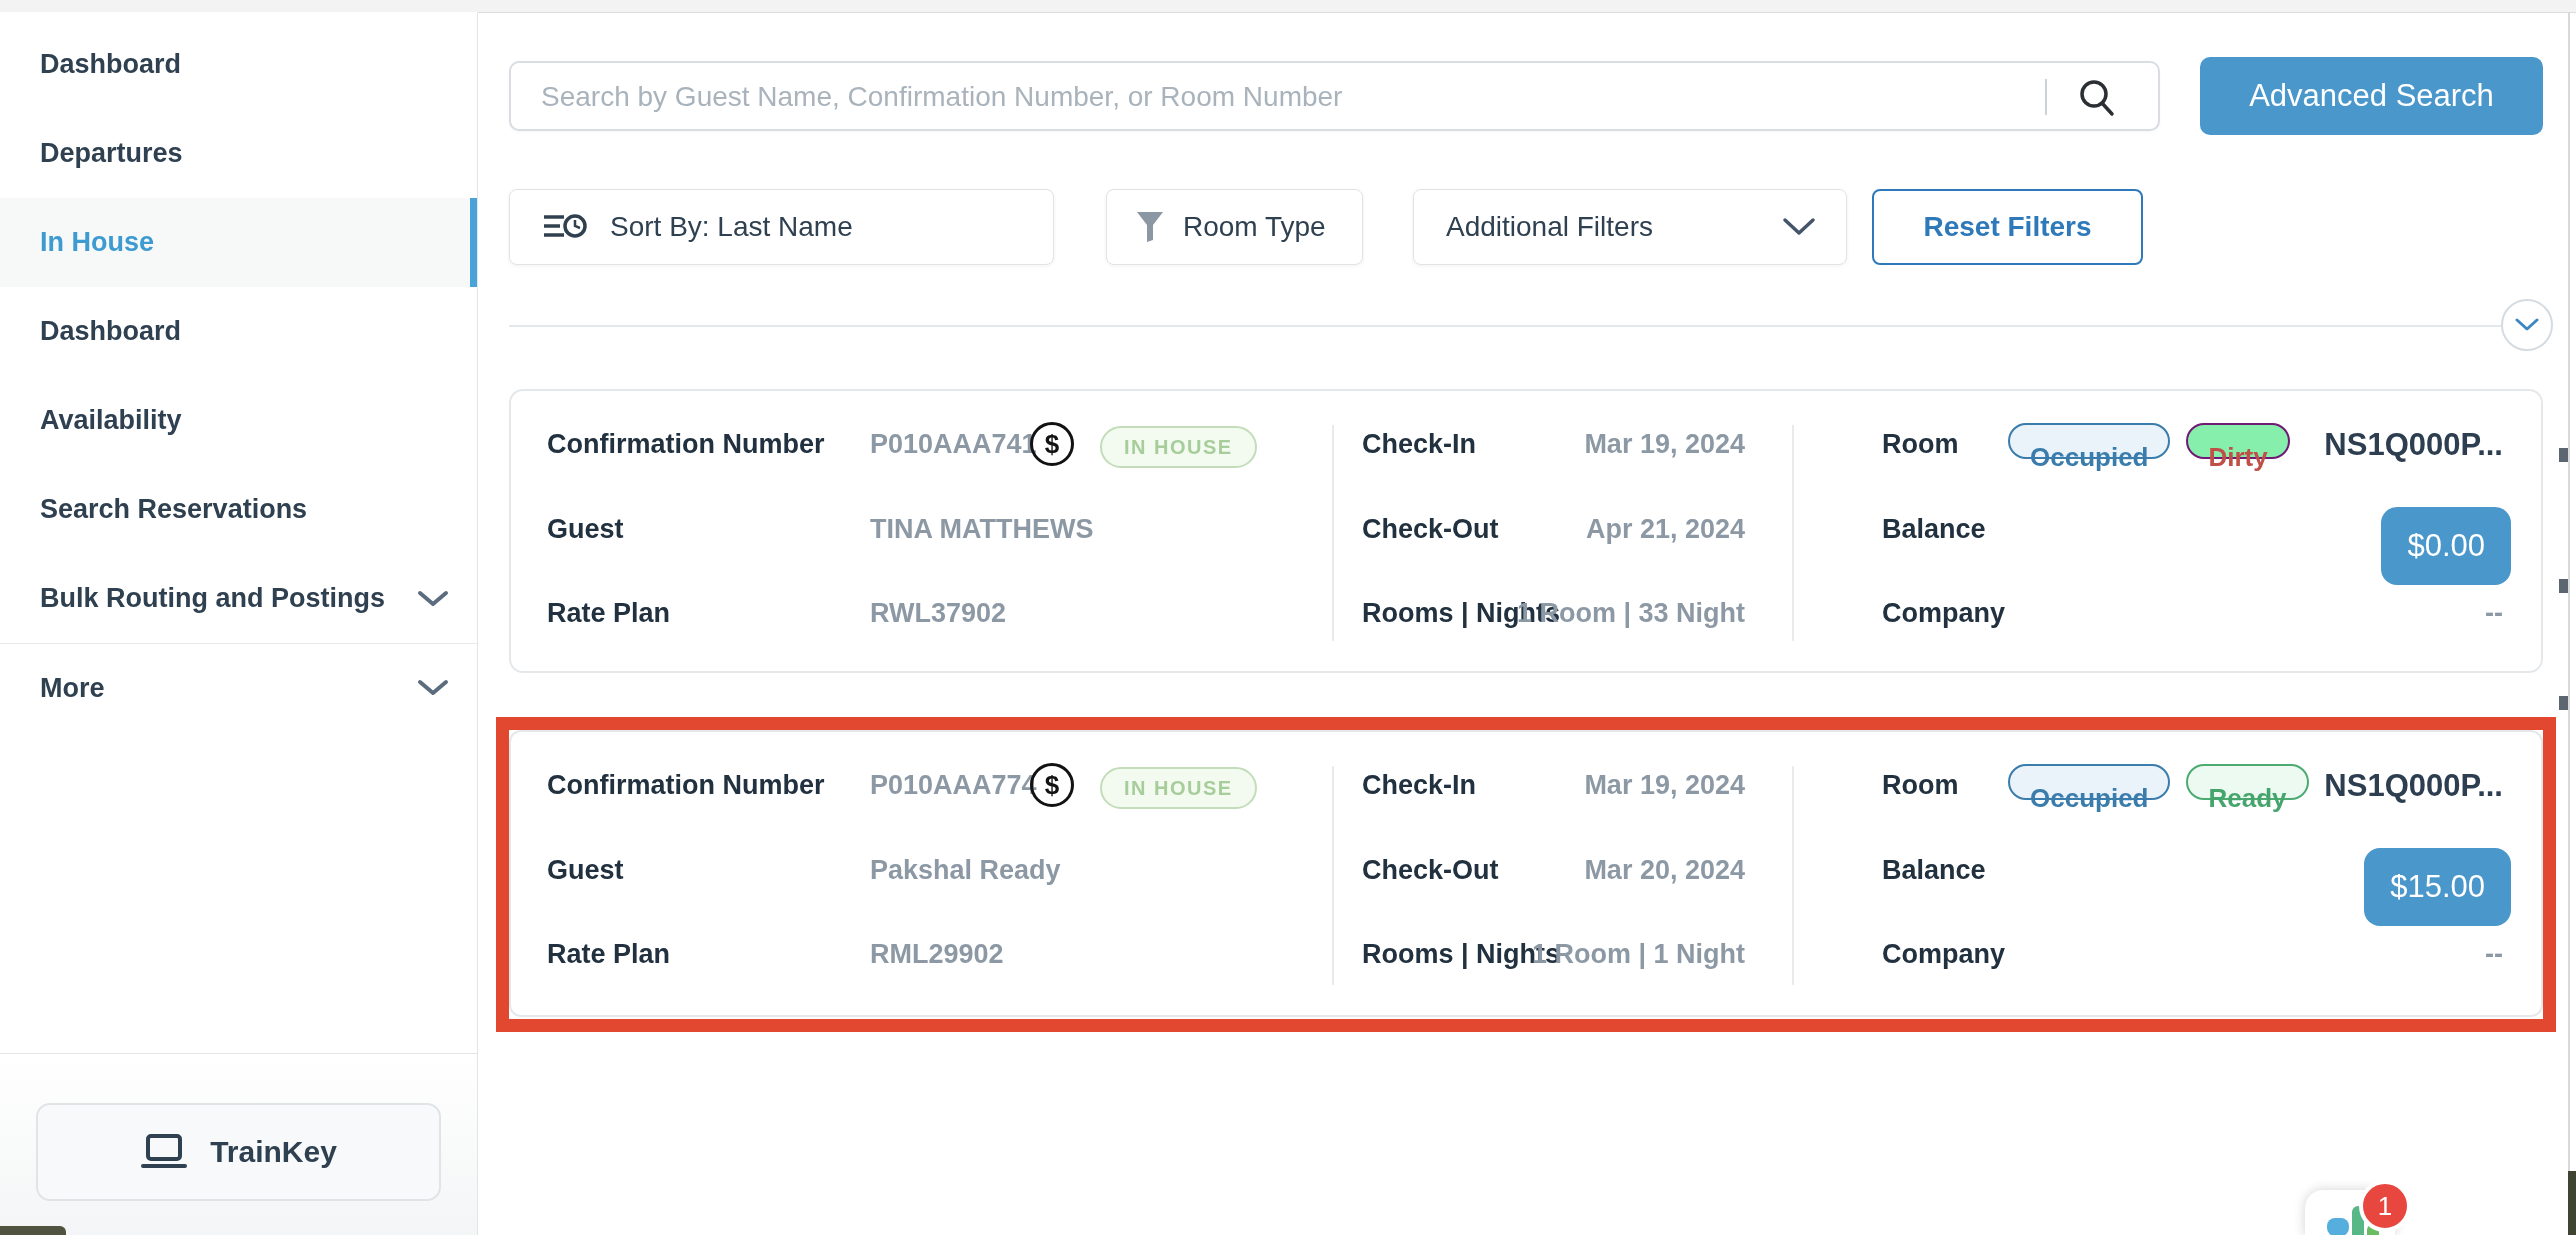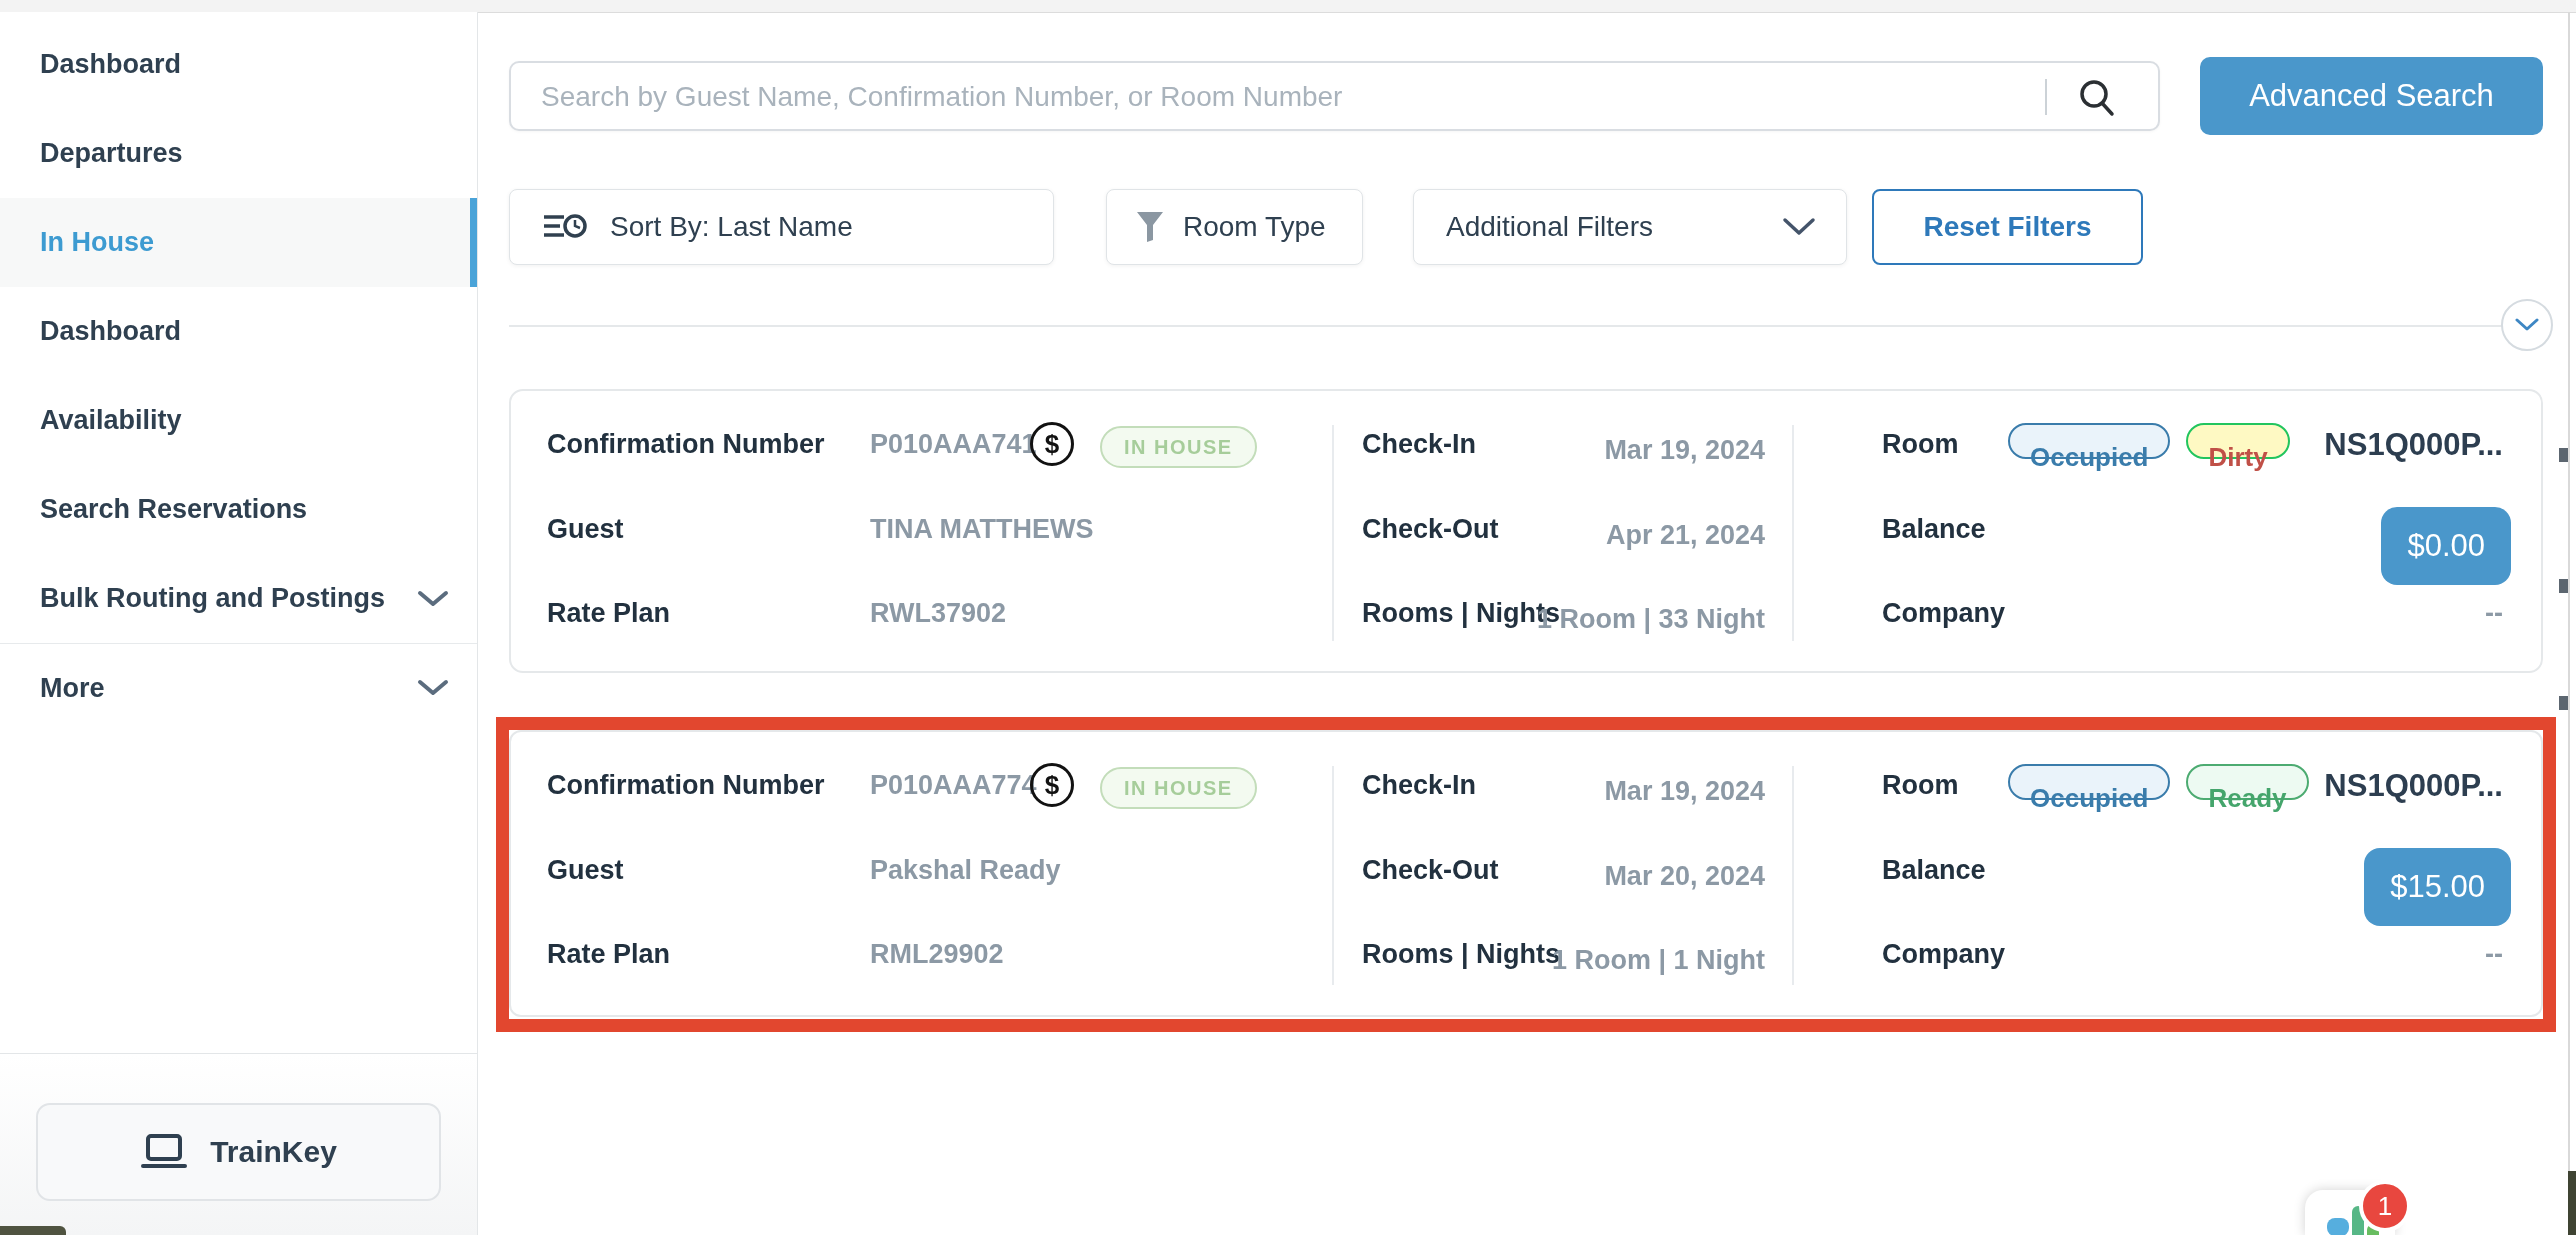--- a/index.html
+++ b/index.html
@@ -55,32 +55,32 @@
   
   .card{position:absolute;width:2034px;height:284px;background:#fff;border:2px solid #e5e8ea;border-radius:14px;box-sizing:border-box;}
   .card-1{left:509px;top:389px;}
   .red-frame{position:absolute;left:496px;top:717px;width:2060px;height:315px;border:13px solid #e2472f;box-sizing:border-box;}
   .red-frame .card{position:absolute;left:0;top:0;width:2034px;height:287px;border-radius:12px;}
   .c-lbl{position:absolute;font-size:27px;font-weight:700;color:#22313f;white-space:nowrap;}
   .c-val{position:absolute;font-size:27px;font-weight:600;color:#8c99a5;white-space:nowrap;}
   .r1{top:38px;} .r2{top:123px;} .r3{top:207px;}
   .lx{left:36px;} .vx{left:359px;}
   .mlx{left:851px;}
-  .mval{right:776px;text-align:right;margin-top:6px;}
+  .mval{right:796px;text-align:right;}
   .rlx{left:1371px;}
   .vdiv{position:absolute;top:34px;bottom:30px;width:2px;background:#e8ebee;}
   .vdiv1{left:821px;} .vdiv2{left:1281px;}
   .dollar-icon{position:absolute;left:519px;top:31px;width:44px;height:44px;border:3px solid #121212;border-radius:50%;
     box-sizing:border-box;text-align:center;line-height:38px;font-size:26px;font-weight:700;color:#121212;}
   .inhouse-pill{position:absolute;left:589px;top:35px;height:42px;line-height:38px;padding:0 22px;border:2px solid #c3ddba;
     border-radius:22px;background:#f3faf0;color:#a6cd9a;font-size:20px;font-weight:700;letter-spacing:1.5px;box-sizing:border-box;}
   .pill-row{position:absolute;left:1497px;top:32px;display:flex;gap:16px;}
   .pill{height:36px;line-height:40px;padding:12px 20px;border-radius:24px;font-size:26px;font-weight:600;box-sizing:border-box;white-space:nowrap;}
   .pill-occupied{border:2px solid #3a7cab;background:#eaf3fa;color:#3a7cab;}
-  .pill-dirty{border:2px solid #22c55e;background:#fef9c3;color:#c05047;}
+  .pill-dirty{border:2px solid #701a75;background:#86efac;color:#c05047;}
   .pill-ready{border:2px solid #4cab71;background:#edfaf2;color:#45a56c;}
   .room-num{position:absolute;right:38px;top:36px;font-size:31px;font-weight:700;color:#2d3e50;}
   .balance-chip{position:absolute;right:30px;top:116px;height:78px;line-height:78px;padding:0 26px;border-radius:16px;
     background:#4a97cb;color:#fff;font-size:31px;font-weight:500;cursor:pointer;}
   .company-val{position:absolute;right:38px;top:207px;font-size:27px;font-weight:700;color:#8c99a5;}
 
   
   .right-edge-line{position:absolute;left:2568px;top:12px;bottom:0;width:2px;background:#d9d9d9;}
   .edge-mark{position:absolute;left:2559px;width:9px;background:#5c6670;}
   .corner-bl{position:absolute;left:0;bottom:0;width:66px;height:9px;background:#4f5340;border-radius:0 6px 0 0;}

